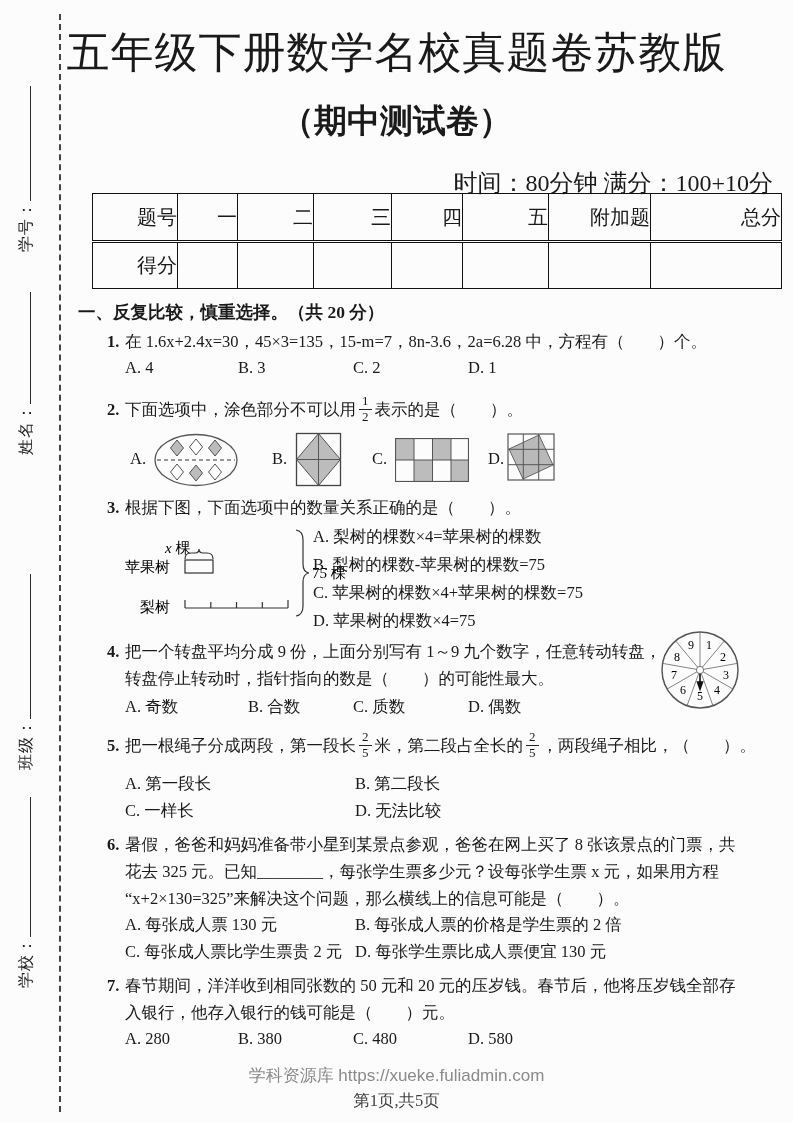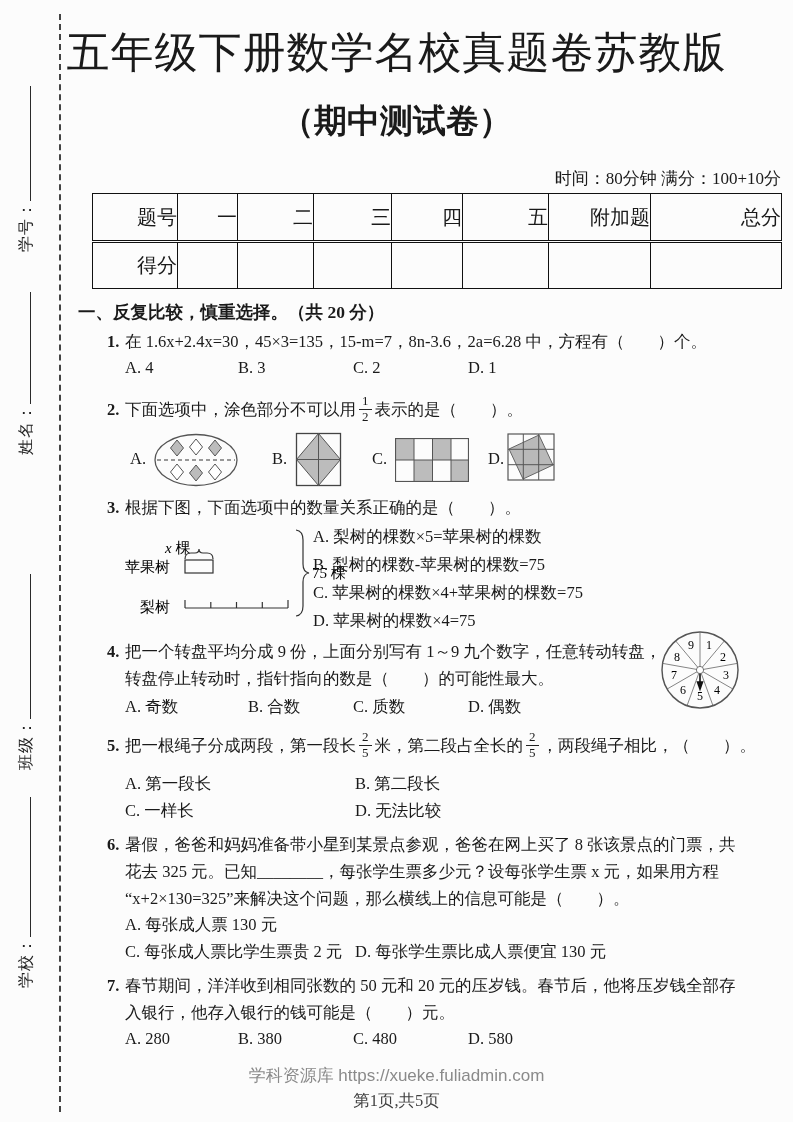--- a/index.html
+++ b/index.html
@@ -6,21 +6,21 @@
   .page{position:relative;width:793px;height:1122px;background:#fcfcfc;overflow:hidden;
         font-family:"Liberation Serif","DejaVu Serif",serif;color:#1a1a1a;}
   
   .side-dash{position:absolute;left:59px;top:14px;height:1098px;width:0;border-left:2px dashed #444;}
   .side-field{position:absolute;left:16px;transform:rotate(-90deg);transform-origin:0 0;
               white-space:nowrap;font-size:16px;letter-spacing:1px;color:#222;}
   .side-blank{display:inline-block;height:14px;border-bottom:1.6px solid #2a2a2a;vertical-align:baseline;}
   
   .title{position:absolute;top:24px;left:0;width:100%;text-align:center;font-size:43px;font-weight:normal;letter-spacing:1px;}
   .subtitle{position:absolute;top:99px;left:0;width:100%;text-align:center;font-size:33px;font-weight:bold;}
-  .meta{position:absolute;top:167px;right:12px;font-size:17px;font-family:Liberation Serif, serif;}
+  .meta{position:absolute;top:167px;right:20px;font-size:24px;font-family:Liberation Serif, serif;}
   
   .score-table{position:absolute;left:92px;top:193px;width:689px;border-collapse:collapse;table-layout:fixed;}
   .score-table td{border:1.6px solid #111;text-align:right;font-size:20px;padding:0;}
   .score-table tr.hdr td{height:46px;border-bottom:3px double #111;}
   .score-table tr.scr td{height:45px;}
   
   .sec{position:absolute;left:78px;top:300px;font-size:17.5px;font-weight:bold;white-space:nowrap;}
   .row{position:absolute;left:107px;font-size:16.5px;line-height:26px;white-space:nowrap;}
   .qnum{font-weight:bold;display:inline-block;width:18px;}
   .opt{position:absolute;top:0;white-space:nowrap;}
@@ -167,21 +167,21 @@
     <text x="30" y="88" font-size="15">梨树</text>
     <line x1="75" y1="84" x2="178" y2="84" stroke="#333" stroke-width="1.2"></line>
     <line x1="75" y1="76" x2="75" y2="84" stroke="#333" stroke-width="1.2"></line>
     <line x1="100.8" y1="78" x2="100.8" y2="84" stroke="#333" stroke-width="1.2"></line>
     <line x1="126.5" y1="78" x2="126.5" y2="84" stroke="#333" stroke-width="1.2"></line>
     <line x1="152.3" y1="78" x2="152.3" y2="84" stroke="#333" stroke-width="1.2"></line>
     <line x1="178" y1="76" x2="178" y2="84" stroke="#333" stroke-width="1.2"></line>
     <path d="M186,6 Q193,7 193,16 L193,40 Q193,48 199,49 Q193,50 193,58 L193,82 Q193,91 186,92" fill="none" stroke="#333" stroke-width="1.2"></path>
     <text x="202" y="54" font-size="15">75 棵</text>
   </svg>
-  <div class="q3opt" style="top:524px">A. 梨树的棵数×5=苹果树的棵数</div>
+  <div class="q3opt" style="top:524px">A. 梨树的棵数×4=苹果树的棵数</div>
   <div class="q3opt" style="top:552px">B. 梨树的棵数-苹果树的棵数=75</div>
   <div class="q3opt" style="top:580px">C. 苹果树的棵数×4+苹果树的棵数=75</div>
   <div class="q3opt" style="top:608px">D. 苹果树的棵数×4=75</div>
 
   <div class="row" style="top:639px">
     <span class="qnum">4.</span><span>把一个转盘平均分成 9 份，上面分别写有 1～9 九个数字，任意转动转盘，</span>
   </div>
   <div class="row" style="top:666px;padding-left:18px">转盘停止转动时，指针指向的数是（　　）的可能性最大。</div>
   <div class="row optrow" style="top:694px">
     <span class="opt" style="left:18px">A. 奇数</span>
@@ -226,20 +226,21 @@
     <span class="opt" style="left:248px">D. 无法比较</span>
   </div>
 
   <div class="row" style="top:832px">
     <span class="qnum">6.</span><span>暑假，爸爸和妈妈准备带小星到某景点参观，爸爸在网上买了 8 张该景点的门票，共</span>
   </div>
   <div class="row" style="top:859px;padding-left:18px">花去 325 元。已知________，每张学生票多少元？设每张学生票 x 元，如果用方程</div>
   <div class="row" style="top:886px;padding-left:18px">“x+2×130=325”来解决这个问题，那么横线上的信息可能是（　　）。</div>
   <div class="row optrow" style="top:912px">
     <span class="opt" style="left:18px">A. 每张成人票 130 元</span>
+    <span class="opt" style="left:248px">B. 每张成人票的价格是学生票的 2 倍</span>
   </div>
   <div class="row optrow" style="top:939px">
     <span class="opt" style="left:18px">C. 每张成人票比学生票贵 2 元</span>
     <span class="opt" style="left:248px">D. 每张学生票比成人票便宜 130 元</span>
   </div>
 
   <div class="row" style="top:973px">
     <span class="qnum">7.</span><span>春节期间，洋洋收到相同张数的 50 元和 20 元的压岁钱。春节后，他将压岁钱全部存</span>
   </div>
   <div class="row" style="top:1000px;padding-left:18px">入银行，他存入银行的钱可能是（　　）元。</div>

